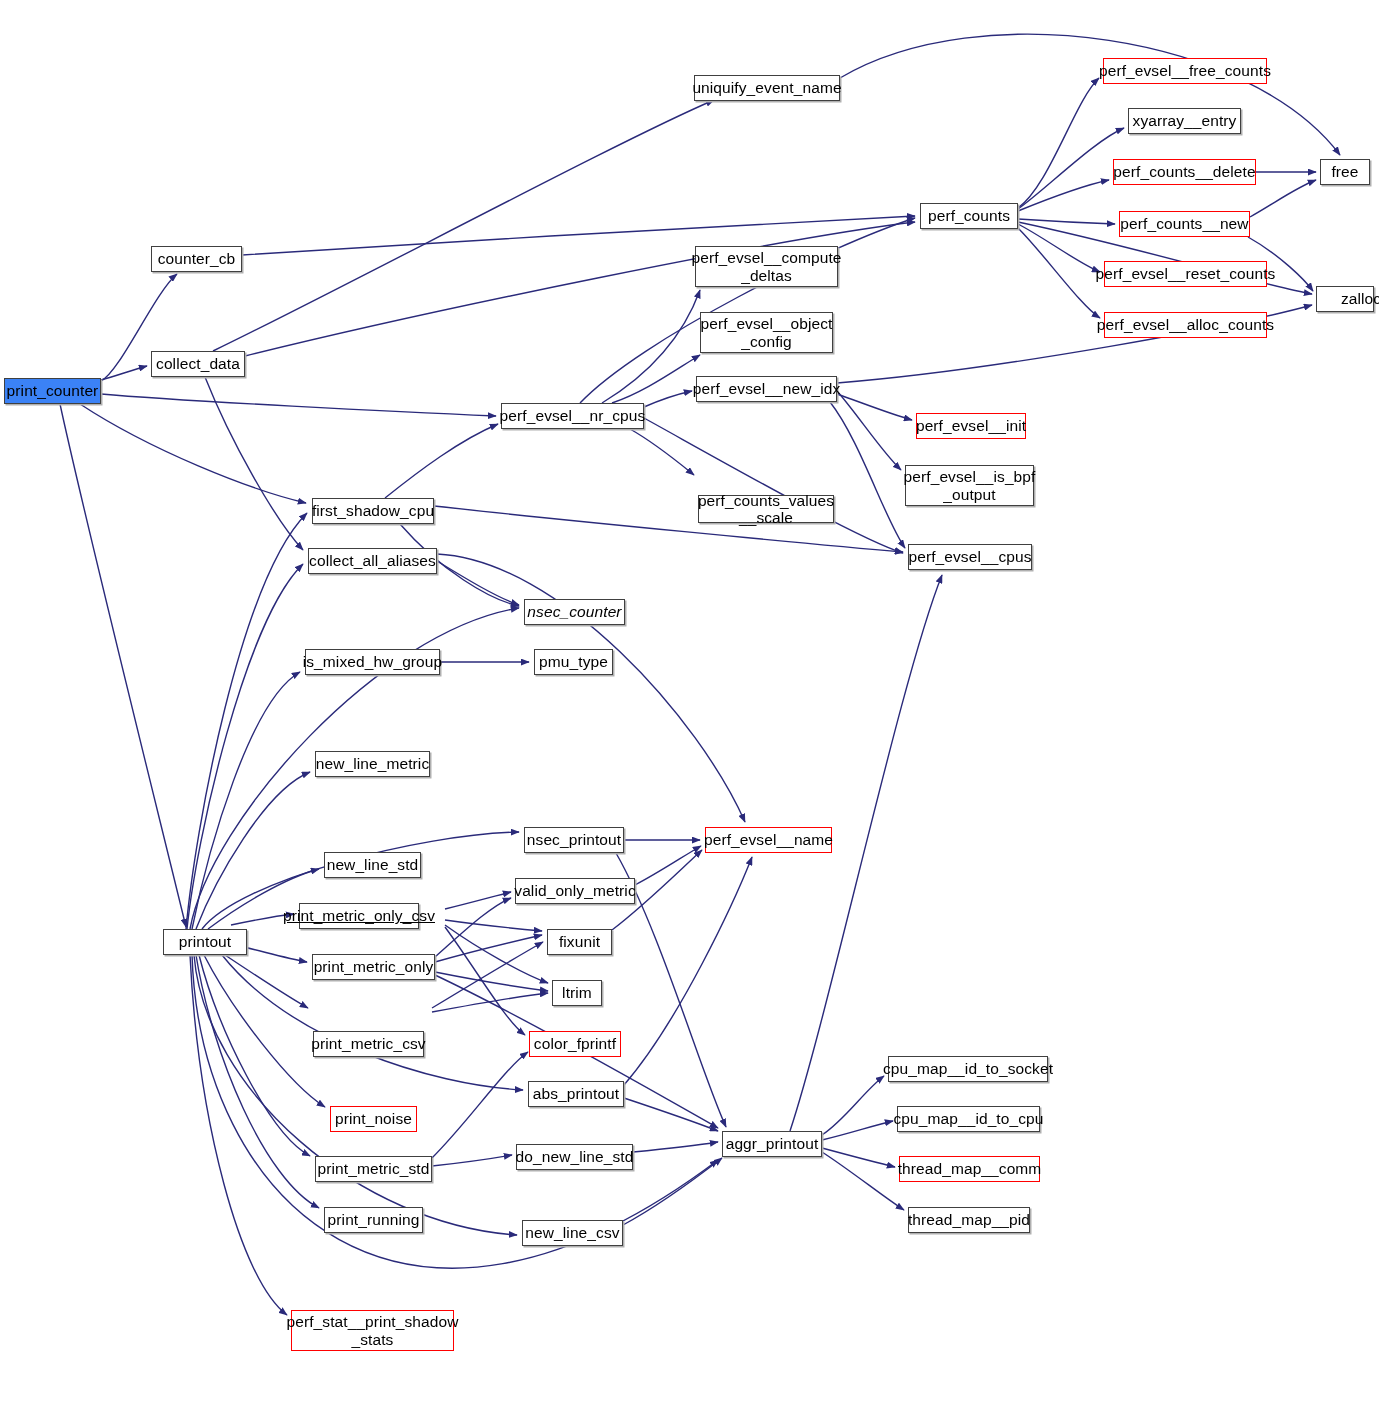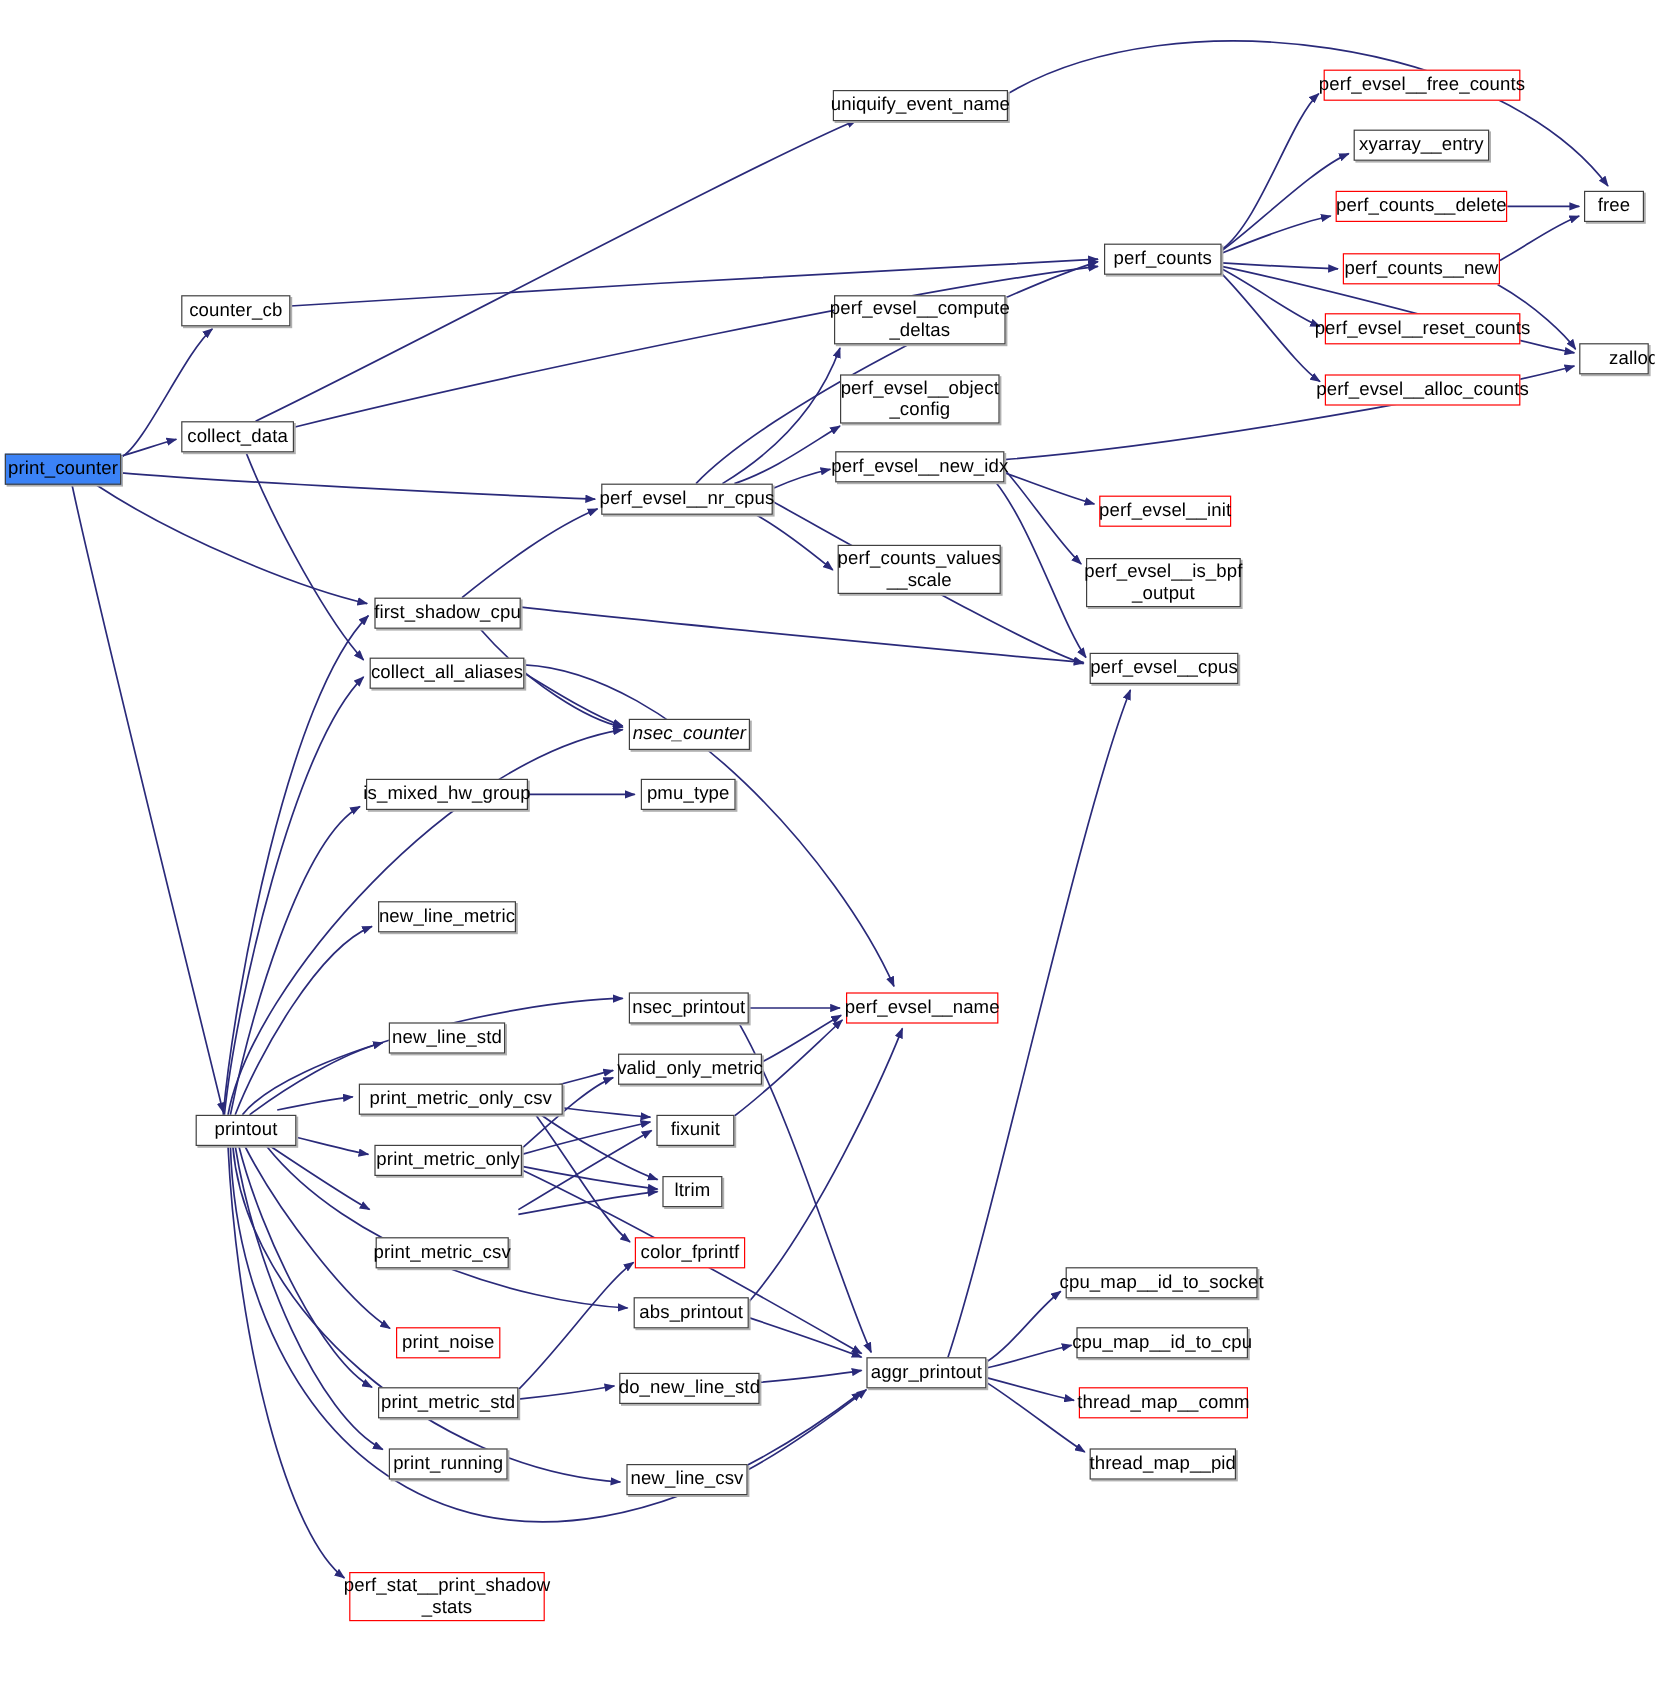--- a/index.html
+++ b/index.html
@@ -155,35 +155,35 @@
     <div class="node" style="left: 1316px; top: 286px; width: 58px; height: 26px; padding-left: 32px;">zalloc</div>
     <div class="node" style="left: 695px; top: 246px; width: 143px; height: 41px;">perf_evsel__compute
 _deltas</div>
     <div class="node" style="left: 700px; top: 312px; width: 133px; height: 41px;">perf_evsel__object
 _config</div>
     <div class="node" style="left: 696px; top: 376px; width: 141px; height: 26px;">perf_evsel__new_idx</div>
     <div class="node" style="left: 501px; top: 403px; width: 143px; height: 26px;">perf_evsel__nr_cpus</div>
     <div class="node red" style="left: 916px; top: 413px; width: 110px; height: 26px;">perf_evsel__init</div>
     <div class="node" style="left: 905px; top: 465px; width: 129px; height: 41px;">perf_evsel__is_bpf
 _output</div>
-    <div class="node" style="left: 698px; top: 454px; width: 136px; height: 41px;">perf_counts_values
+    <div class="node" style="left: 698px; top: 495px; width: 136px; height: 28px;">perf_counts_values
 __scale</div>
     <div class="node" style="left: 908px; top: 544px; width: 124px; height: 26px;">perf_evsel__cpus</div>
     <div class="node" style="left: 312px; top: 498px; width: 122px; height: 26px;">first_shadow_cpu</div>
     <div class="node" style="left: 308px; top: 548px; width: 129px; height: 26px;">collect_all_aliases</div>
     <div class="node" style="left: 524px; top: 599px; width: 101px; height: 26px; font-style: italic;">nsec_counter</div>
     <div class="node" style="left: 305px; top: 649px; width: 135px; height: 26px;">is_mixed_hw_group</div>
     <div class="node" style="left: 534px; top: 649px; width: 79px; height: 26px;">pmu_type</div>
     <div class="node" style="left: 315px; top: 751px; width: 115px; height: 26px;">new_line_metric</div>
     <div class="node" style="left: 163px; top: 929px; width: 84px; height: 26px;">printout</div>
     <div class="node" style="left: 524px; top: 827px; width: 100px; height: 26px;">nsec_printout</div>
     <div class="node red" style="left: 705px; top: 827px; width: 127px; height: 26px;">perf_evsel__name</div>
     <div class="node" style="left: 324px; top: 852px; width: 97px; height: 26px;">new_line_std</div>
     <div class="node" style="left: 515px; top: 878px; width: 120px; height: 26px;">valid_only_metric</div>
-    <div class="node" style="left: 299px; top: 903px; width: 170px; height: 26px;">print_metric_only_csv</div>
+    <div class="node" style="left: 299px; top: 903px; width: 120px; height: 26px; text-decoration: underline;">print_metric_only_csv</div>
     <div class="node" style="left: 547px; top: 929px; width: 65px; height: 26px;">fixunit</div>
     <div class="node" style="left: 312px; top: 954px; width: 123px; height: 26px;">print_metric_only</div>
     <div class="node" style="left: 552px; top: 980px; width: 50px; height: 26px;">ltrim</div>
     <div class="node" style="left: 313px; top: 1031px; width: 111px; height: 26px;">print_metric_csv</div>
     <div class="node red" style="left: 529px; top: 1031px; width: 92px; height: 26px;">color_fprintf</div>
     <div class="node" style="left: 528px; top: 1081px; width: 96px; height: 26px;">abs_printout</div>
     <div class="node red" style="left: 330px; top: 1106px; width: 87px; height: 26px;">print_noise</div>
     <div class="node" style="left: 722px; top: 1131px; width: 100px; height: 26px;">aggr_printout</div>
     <div class="node" style="left: 516px; top: 1144px; width: 117px; height: 26px;">do_new_line_std</div>
     <div class="node" style="left: 315px; top: 1156px; width: 117px; height: 26px;">print_metric_std</div>

